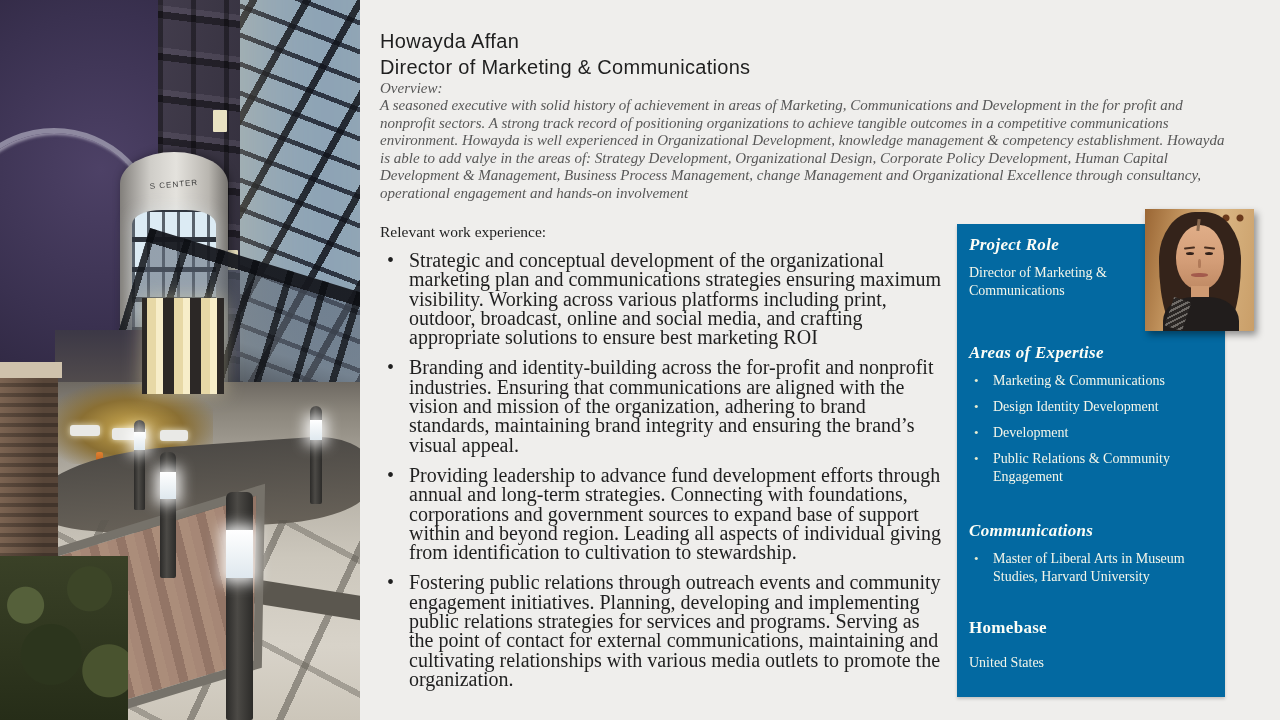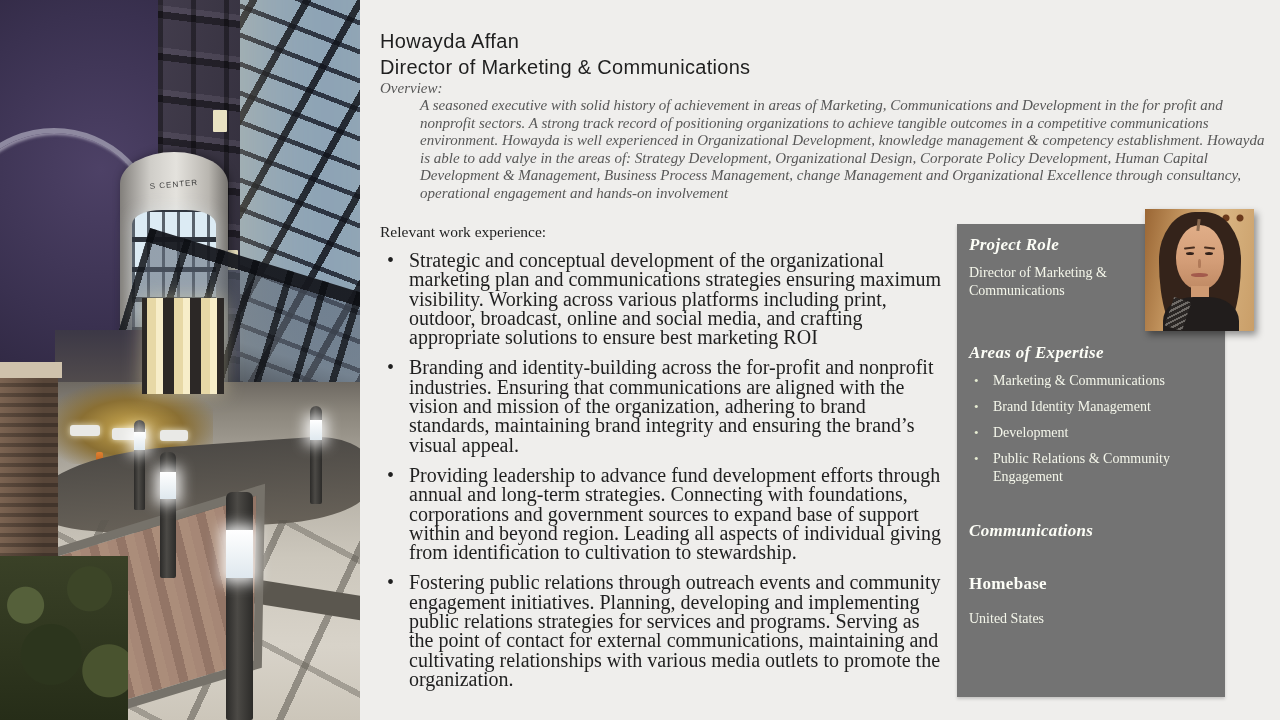--- a/index.html
+++ b/index.html
@@ -98,31 +98,31 @@
   .b4 { left:310px; top:406px; width:12px; height:98px; }
   .b4 .glow { top:14px; height:20px; }
 
   
   .main { position:absolute; left:380px; top:28px; width:852px; }
   .name { font-family:"Liberation Sans", sans-serif; font-size:20px; font-weight:normal;
     color:#1f1f1f; letter-spacing:.4px; line-height:26px; }
   .title { font-family:"Liberation Sans", sans-serif; font-size:20px; font-weight:normal;
     color:#1f1f1f; letter-spacing:.3px; line-height:26px; }
   .overview-label { font-style:italic; font-size:15px; color:#575757; line-height:17px; }
-  .overview-text { font-style:italic; font-size:15px; color:#575757; line-height:17.5px; width:852px;margin-left:40px; }
+  .overview-text { font-style:italic; font-size:15px; color:#575757; line-height:17.5px; width:852px; }
   .experience { margin-top:21px; width:565px; }
   .exp-heading { font-size:15.5px; color:#1f1f1f; margin-bottom:10px; }
   .exp-list { list-style:none; margin-top:4px; }
   .exp-list li { position:relative; padding-left:29px; font-size:20px; color:#1f1f1f;
     line-height:19.3px; margin-bottom:11px; }
   .exp-list li::before { content:"•"; position:absolute; left:7px; top:0; color:#1f1f1f; }
 
   
   .panel { position:absolute; left:957px; top:224px; width:268px; height:473px;
-    background:#737373; padding:11px 14px 0 12px; color:#f7f8ef;
+    background:#0369a1; padding:11px 14px 0 12px; color:#f7f8ef;
     box-shadow:0 2px 3px rgba(0,0,0,.18); }
   .panel-heading { font-size:17px; font-weight:bold; font-style:italic; color:#fcfdf6;
     letter-spacing:.3px; margin-bottom:9px; }
   .panel-heading.no-italic { font-style:normal; margin-bottom:16px; }
   .panel-value { font-size:14px; line-height:18px; color:#f4f6ea; width:150px; }
   .panel-value.wide { width:230px; }
   .panel-section { margin-bottom:0; }
   .gap-xl { margin-top:43px; }
   .gap-lg { margin-top:36px; }
   .gap-md { margin-top:33px; }
@@ -230,28 +230,31 @@
   <aside class="panel">
     <div class="panel-section">
       <div class="panel-heading">Project Role</div>
       <div class="panel-value">Director of Marketing &amp; Communications</div>
     </div>
 
     <div class="panel-section gap-xl">
       <div class="panel-heading">Areas of Expertise</div>
       <ul class="panel-list">
         <li>Marketing &amp; Communications</li>
-        <li>Brand Identity Management</li>
+        <li>Design Identity Development</li>
         <li>Development</li>
         <li>Public Relations &amp; Community Engagement</li>
       </ul>
     </div>
 
     <div class="panel-section gap-lg">
       <div class="panel-heading">Communications</div>
+      <ul class="panel-list">
+        <li>Master of Liberal Arts in Museum Studies, Harvard University</li>
+      </ul>
     </div>
 
     <div class="panel-section gap-md">
       <div class="panel-heading no-italic">Homebase</div>
       <div class="panel-value wide">United States</div>
     </div>
   </aside>
 
   <div class="headshot" aria-hidden="true">
     <div class="hs-light"></div>

